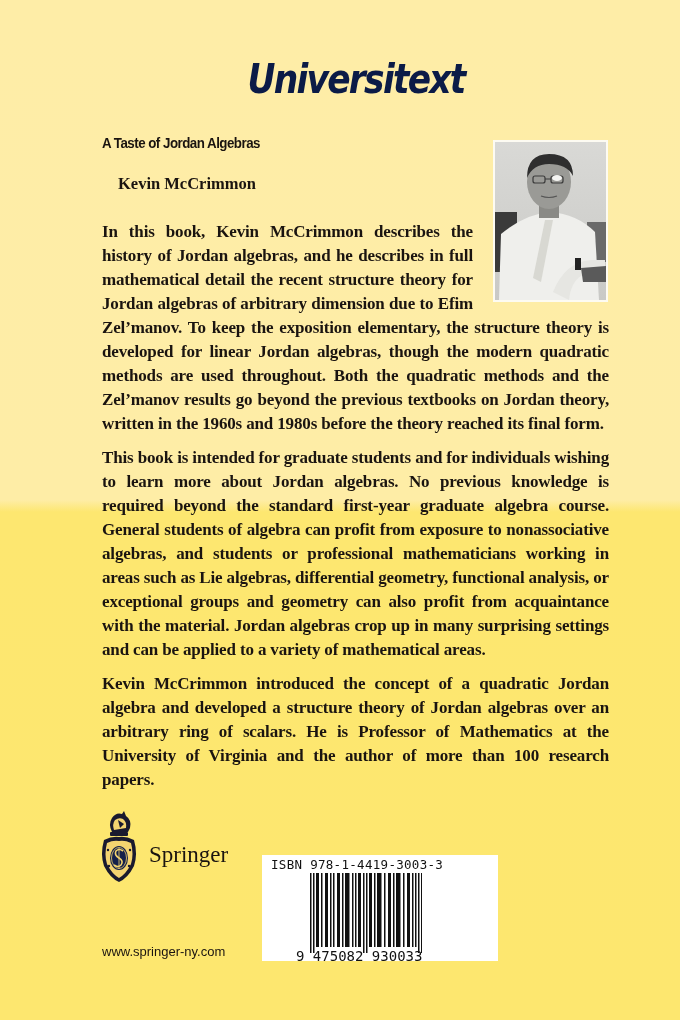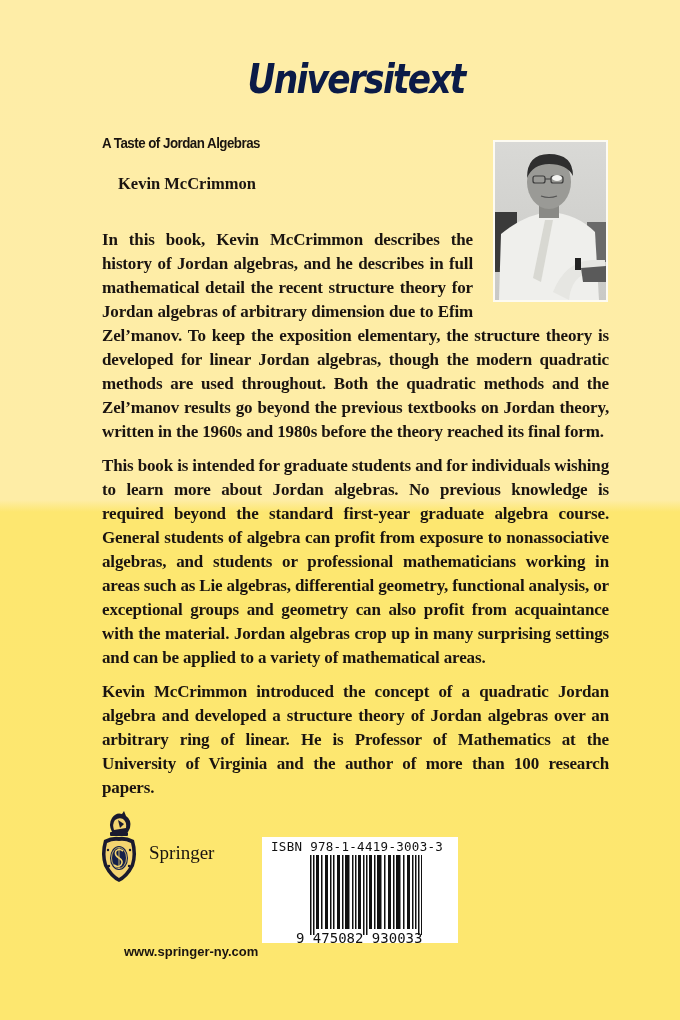--- a/index.html
+++ b/index.html
@@ -61,21 +61,21 @@
       padding: 2px;
     }
     .photo svg {
       display: block;
       width: 111px;
       height: 158px;
     }
     .body-text {
       position: absolute;
       left: 102px;
-      top: 228px;
+      top: 220px;
       width: 507px;
       font-family: "Liberation Serif", serif;
       font-weight: bold;
       font-size: 17px;
       line-height: 24px;
       text-align: justify;
       color: #1a1410;
       letter-spacing: -0.15px;
     }
     .body-text p {
@@ -92,40 +92,40 @@
       left: 98px;
       top: 810px;
       width: 42px;
       height: 74px;
     }
     .springer-wordmark {
       position: absolute;
       left: 149px;
       top: 842px;
       font-family: "Liberation Serif", serif;
-      font-size: 19px;
+      font-size: 23px;
       color: #1a1410;
     }
     .url {
       position: absolute;
       left: 102px;
       top: 944px;
       font-family: "Liberation Sans", sans-serif;
-      font-weight: bold;
+      font-weight: normal;
       font-size: 13px;
       color: #1a1410;
-      margin-left: 22px;
     }
     .barcode-box {
       position: absolute;
       left: 262px;
-      top: 837px;
+      top: 855px;
       width: 196px;
       height: 106px;
       background: #ffffff;
+      padding-left: 40px;
     }
     .isbn-label {
       position: absolute;
       left: 9px;
       top: 2px;
       font-family: "DejaVu Sans Mono", monospace;
       font-size: 12.5px;
       letter-spacing: 0.3px;
       color: #111;
     }
@@ -187,21 +187,21 @@
     <line x1="50" y1="37" x2="56" y2="37" stroke="#3a3a3a" stroke-width="1"></line>
     <ellipse cx="62" cy="36" rx="5" ry="3" fill="#f4f4f2"></ellipse>
 
     <path d="M46 54 Q54 57 62 54" stroke="#555" stroke-width="1.2" fill="none"></path>
   </svg>
 </div>
 
 <div class="body-text">
   <p><span class="float-spacer"></span><span>In this book, Kevin McCrimmon describes the history of Jordan algebras, and he describes in full mathematical detail the recent structure theory for Jordan algebras of arbitrary dimension due to Efim Zel’manov. To keep the exposition elementary, the structure theory is developed for linear Jordan algebras, though the modern quadratic methods are used throughout. Both the quadratic methods and the Zel’manov results go beyond the previous textbooks on Jordan theory, written in the 1960s and 1980s before the theory reached its final form.</span></p>
   <p>This book is intended for graduate students and for individuals wishing to learn more about Jordan algebras. No previous knowledge is required beyond the standard first-year graduate algebra course. General students of algebra can profit from exposure to nonassociative algebras, and students or professional mathematicians working in areas such as Lie algebras, differential geometry, functional analysis, or exceptional groups and geometry can also profit from acquaintance with the material. Jordan algebras crop up in many surprising settings and can be applied to a variety of mathematical areas.</p>
-  <p>Kevin McCrimmon introduced the concept of a quadratic Jordan algebra and developed a structure theory of Jordan algebras over an arbitrary ring of linear. He is Professor of Mathematics at the University of Virginia and the author of more than 100 research papers.</p>
+  <p>Kevin McCrimmon introduced the concept of a quadratic Jordan algebra and developed a structure theory of Jordan algebras over an arbitrary ring of scalars. He is Professor of Mathematics at the University of Virginia and the author of more than 100 research papers.</p>
 </div>
 
 <svg class="springer-logo" viewBox="0 0 42 74">
 
   <path d="M14 22 Q10 14 14 8 Q18 2 24 4 L26 1 L28 6 Q34 10 32 18 L30 22 Z" fill="#1a1a2e"></path>
   <path d="M16 20 Q14 14 17 10 Q21 7 25 9 Q29 12 28 18 Z" fill="#f4d470"></path>
   <path d="M20 10 L26 14 L22 18 Z" fill="#1a1a2e"></path>
 
   <rect x="12" y="22" width="18" height="4" rx="1" fill="#1a1a2e"></rect>
 

